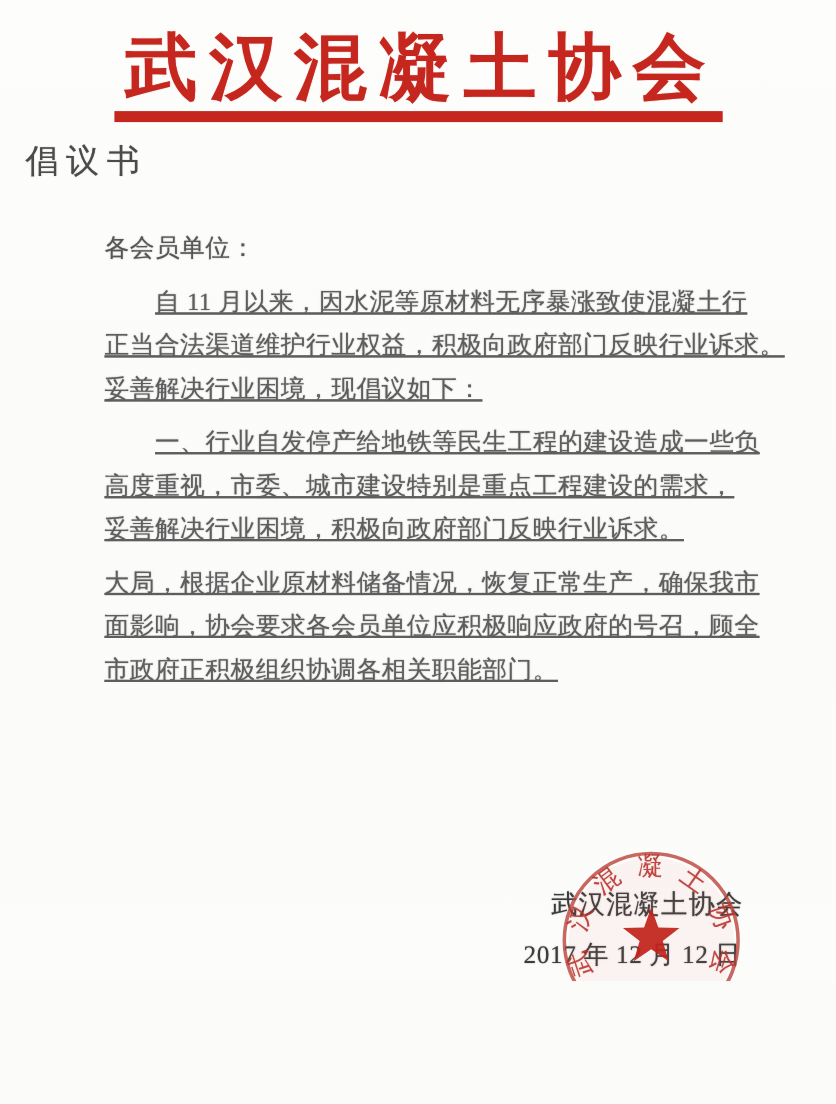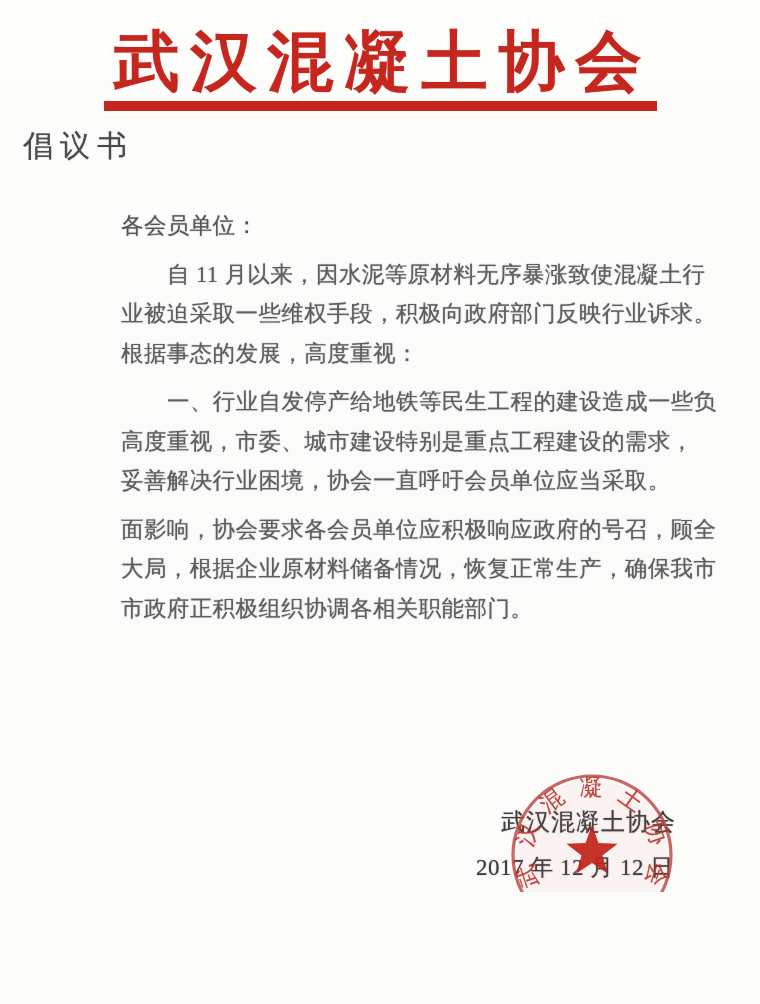--- a/index.html
+++ b/index.html
@@ -53,22 +53,22 @@
     left: 95px;
     top: 206px;
     width: 592px;
     font-size: 22.5px;
     line-height: 39.5px;
     color: #5e5e5e;
     text-shadow: 0 0 1.2px rgba(110,110,110,0.85);
     letter-spacing: 0.4px;
   }
   .salutation { color: #565656; }
-  .paragraph { margin-top: 9px; }
-  .line { white-space: nowrap; margin-left: 26px; }
+  .paragraph { margin-top: 9px; text-decoration: underline; }
+  .line { white-space: nowrap; }
   .line.indent { padding-left: 46px; }
   
   .sig-org {
     position: absolute;
     left: 501px;
     top: 806px;
     font-size: 24px;
     letter-spacing: 1px;
     color: #3c3c3c;
     text-shadow: 0 0 1.2px rgba(80,80,80,0.8);
@@ -105,33 +105,33 @@
     <span class="org-title">武汉混凝土协会</span>
   </div>
 
   <div class="doc-type">倡议书</div>
 
   <div class="body-text">
     <div class="line salutation">各会员单位：</div>
 
     <div class="paragraph">
       <div class="line indent">自 11 月以来，因水泥等原材料无序暴涨致使混凝土行</div>
-      <div class="line">业被迫采取一些维权手段，积极向政府部门反映行业诉求。</div>
-      <div class="line">根据事态的发展，高度重视：</div>
+      <div class="line">正当合法渠道维护行业权益，积极向政府部门反映行业诉求。</div>
+      <div class="line">妥善解决行业困境，现倡议如下：</div>
     </div>
 
     <div class="paragraph">
       <div class="line indent">一、行业自发停产给地铁等民生工程的建设造成一些负</div>
       <div class="line">高度重视，市委、城市建设特别是重点工程建设的需求，</div>
-      <div class="line">妥善解决行业困境，协会一直呼吁会员单位应当采取。</div>
+      <div class="line">妥善解决行业困境，积极向政府部门反映行业诉求。</div>
     </div>
 
     <div class="paragraph">
+      <div class="line">大局，根据企业原材料储备情况，恢复正常生产，确保我市</div>
       <div class="line">面影响，协会要求各会员单位应积极响应政府的号召，顾全</div>
-      <div class="line">大局，根据企业原材料储备情况，恢复正常生产，确保我市</div>
       <div class="line">市政府正积极组织协调各相关职能部门。</div>
     </div>
   </div>
 
   <div class="sig-org">武汉混凝土协会</div>
   <div class="sig-date">2017 年 12 月 12 日</div>
 
   <div class="seal">
     <svg width="200" height="200" viewBox="0 0 200 200" xmlns="http://www.w3.org/2000/svg">
 

